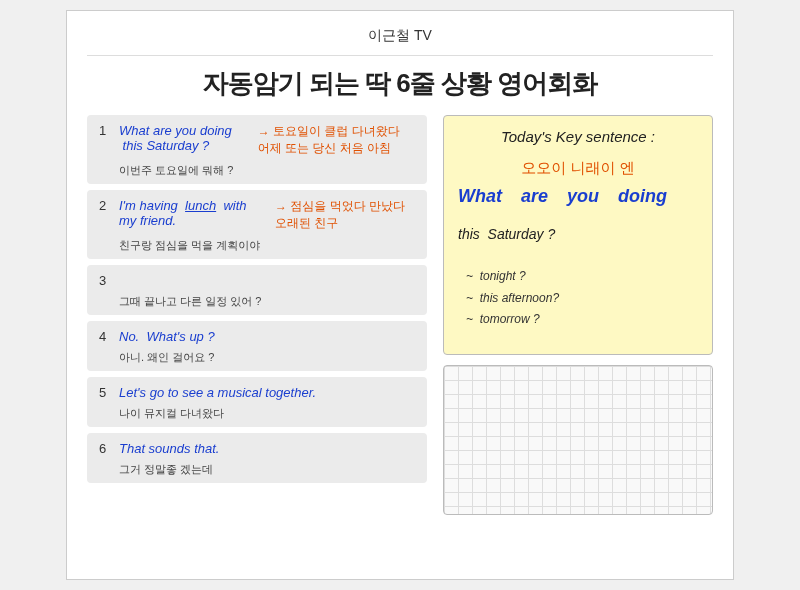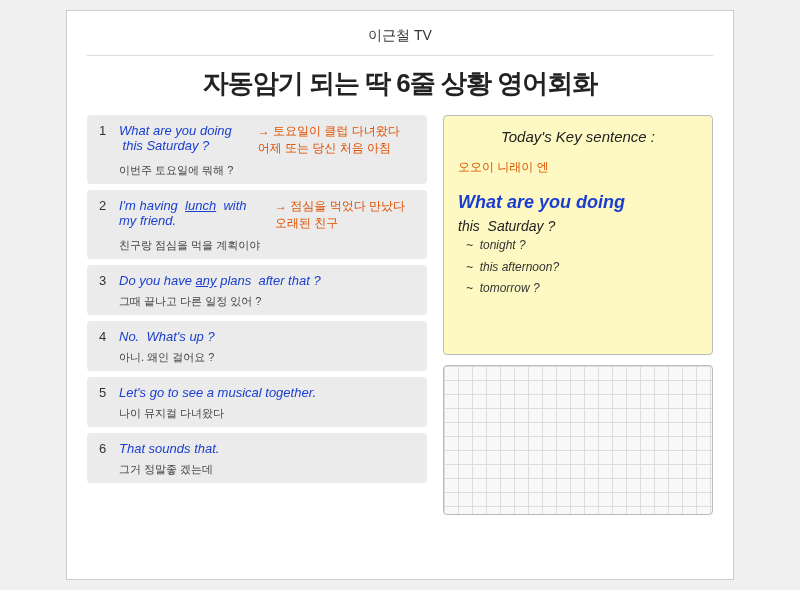--- a/index.html
+++ b/index.html
@@ -96,30 +96,30 @@
       text-align: center;
       font-size: 15px;
       color: #222;
       margin-bottom: 14px;
       font-weight: normal;
     }
     .key-sentence-title span {
       font-style: italic;
     }
     .key-sentence-sub {
-      font-size: 12px;
+      font-size: 15px;
       color: #e05000;
-      text-align: left;
-      margin-bottom: 16px;
+      text-align: center;
+      margin-bottom: 8px;
     }
     .key-sentence-main {
       display: flex;
       align-items: baseline;
-      gap: 5px;
-      margin-bottom: 1px;
+      gap: 19px;
+      margin-bottom: 24px;
       flex-wrap: wrap;
     }
     .ks-word-blue {
       color: #1a3ecf;
       font-size: 18px;
       font-style: italic;
       font-weight: bold;
     }
     .ks-word-black {
       color: #222;
@@ -178,23 +178,20 @@
             I'm having &nbsp;<span class="underline-any">lunch</span>&nbsp; with my friend.
           </span>
           <span class="sentence-note">→ 점심을 먹었다 만났다 오래된 친구</span>
         </div>
         <div class="sentence-korean">친구랑 점심을 먹을 계획이야</div>
       </div>
 
       <div class="sentence-block">
         <div class="sentence-line">
           <span class="sentence-num">3</span>
-          <span class="sentence-english italic-blue">
-            Do you have <span class="underline-any">any</span> plans &nbsp;after that ?
-          </span>
         </div>
         <div class="sentence-korean">그때 끝나고 다른 일정 있어 ?</div>
       </div>
 
       <div class="sentence-block">
         <div class="sentence-line">
           <span class="sentence-num">4</span>
           <span class="sentence-english italic-blue">
             No. &nbsp;What's up ?
           </span>

